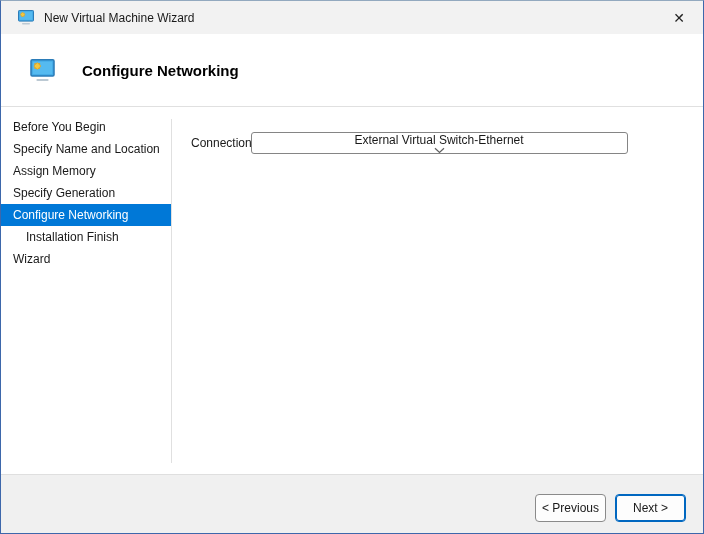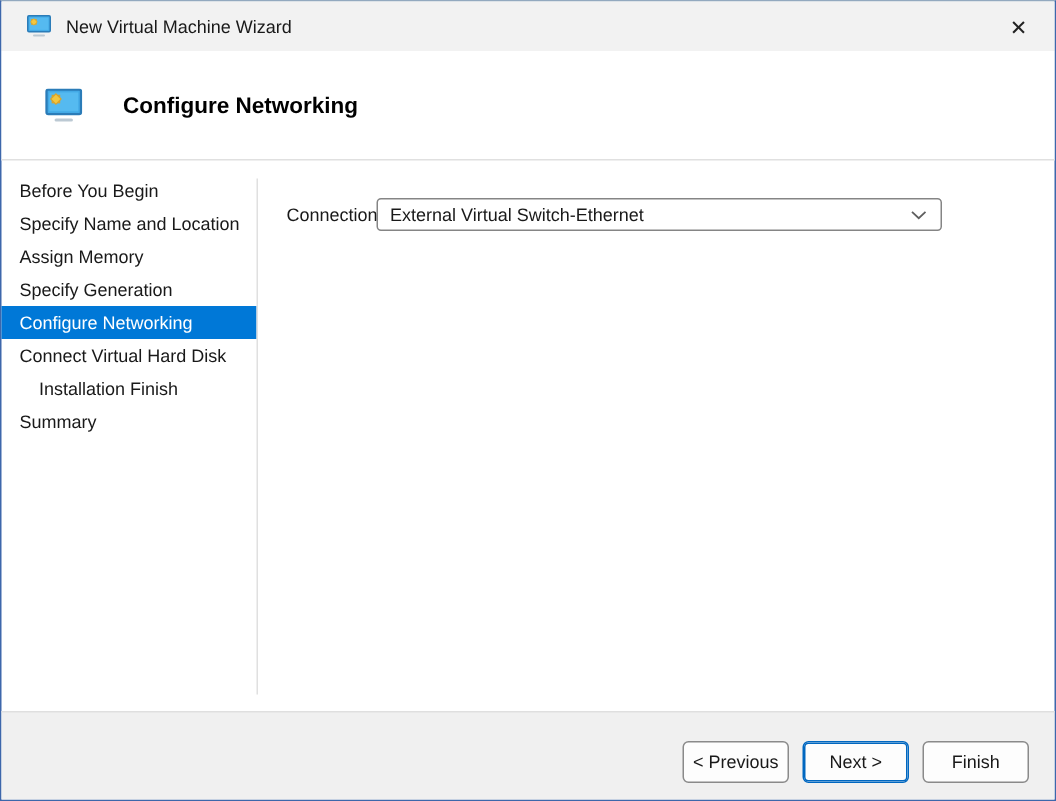--- a/index.html
+++ b/index.html
@@ -39,21 +39,21 @@
   .step.indent{padding-left:25px;}
   .vline{position:absolute;left:170px;top:12px;bottom:11px;width:1px;background:#e0e0e0;}
   .content{flex:1 1 auto;padding:12px 20px 0 20px;}
   .desc{margin:0;font-size:12px;line-height:15px;color:#191919;max-width:481px;}
   .conn-row{margin-top:13px;display:flex;align-items:center;}
   .conn-label{font-size:12px;color:#191919;width:60px;flex:0 0 auto;}
   .select{
     box-sizing:border-box;width:377px;height:22px;
     border:1px solid #858585;border-radius:3px;background:#fff;
     display:flex;align-items:center;justify-content:space-between;
-    padding:0 9px 0 8px;font-size:12px;color:#191919;
+    padding:0 9px 0 8px;font-size:12px;color:#191919;flex-direction:column;
   }
   .chevron{display:flex;align-items:center;}
   
   .footer{
     flex:0 0 59px;box-sizing:border-box;background:#f0f0f0;border-top:1px solid #dfdfdf;
     display:flex;justify-content:flex-end;align-items:center;
     gap:9px;padding:8px 17px 0 0;
   }
   .btn{
     box-sizing:border-box;width:71px;height:28px;
@@ -119,30 +119,27 @@
         </div>
 
         <div class="step">
           <span>Specify Generation</span>
         </div>
 
         <div class="step selected">
           <span>Configure Networking</span>
         </div>
 
-        <div class="step">
-          <span>Connect Virtual Hard Disk</span>
-        </div>
 
         <div class="step indent">
           <span>Installation Finish</span>
         </div>
 
         <div class="step">
-          <span>Summary</span>
+          <span>Wizard</span>
         </div>
       </nav>
     <div class="vline"></div>
 
     <section class="content">
       <div class="conn-row">
         <label class="conn-label">Connection:</label>
         <div class="select">
           <span>External Virtual Switch-Ethernet</span>
           <span class="chevron">
@@ -158,19 +155,16 @@
   <div class="footer">
 
       <button class="btn">
         <span>&lt; Previous</span>
       </button>
 
       <button class="btn default">
         <span>Next &gt;</span>
       </button>
 
-      <button class="btn">
-        <span>Finish</span>
-      </button>
 
     </div>
 
 </div>
 
 </body></html>

